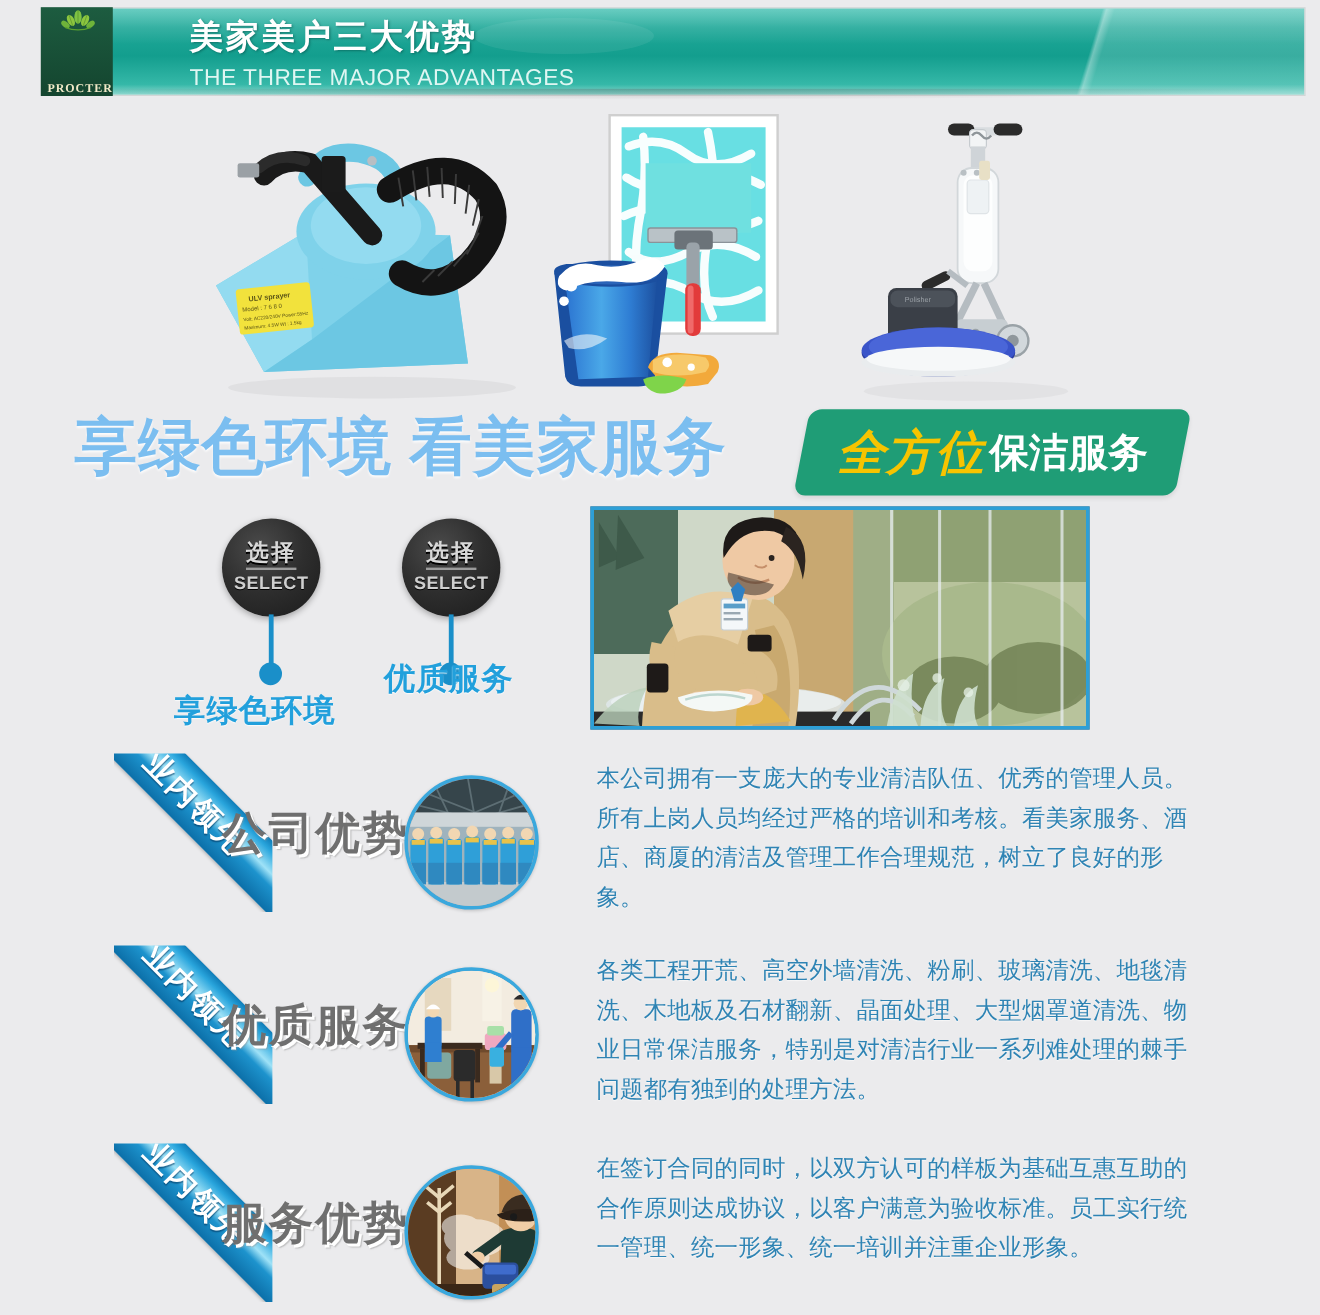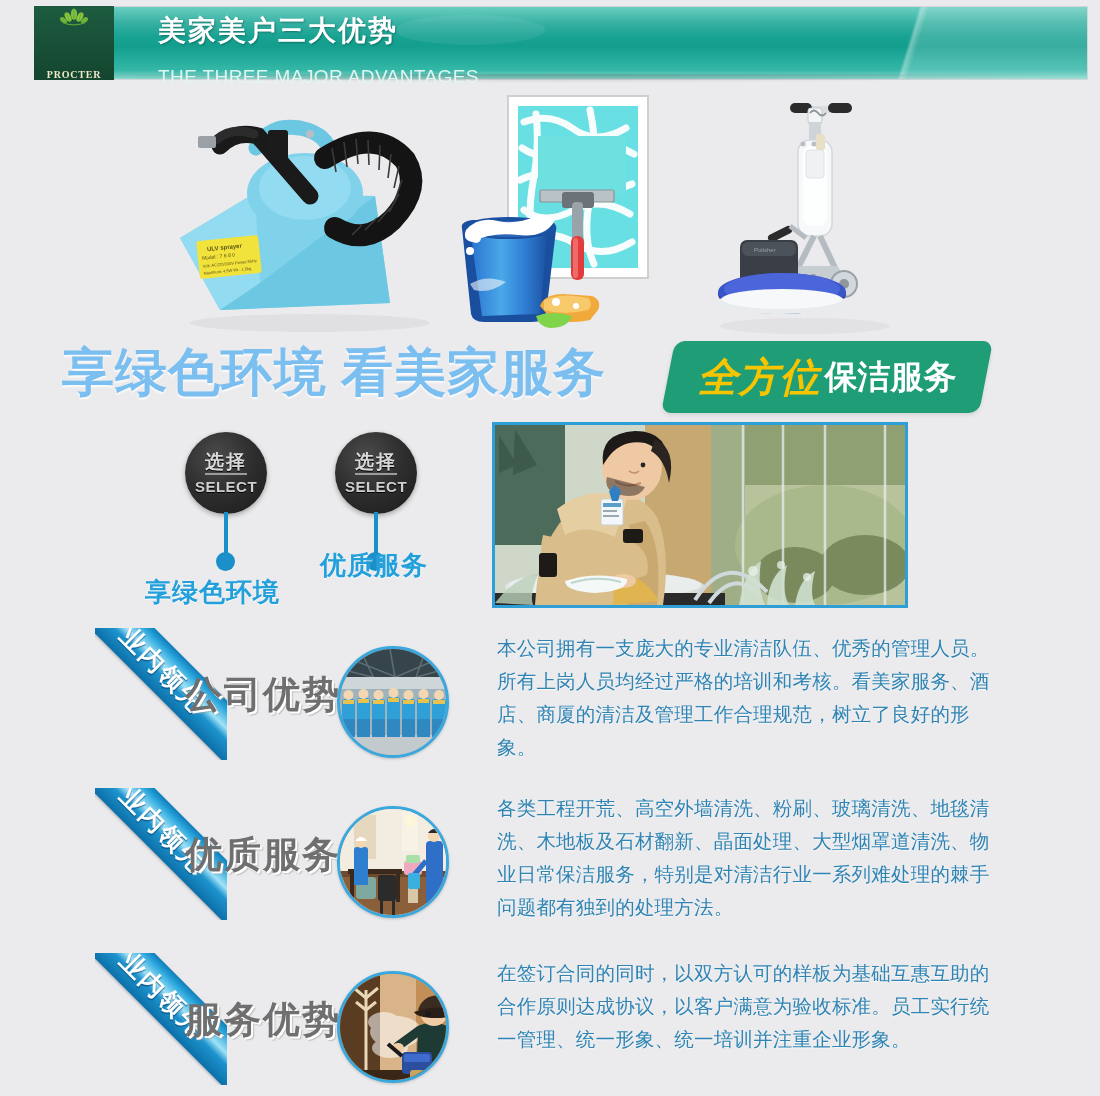--- a/index.html
+++ b/index.html
@@ -22,39 +22,39 @@
   .hdr-diag {
     position: absolute; right: 0; top: 0; width: 330px; height: 100%;
     background: linear-gradient(107deg, rgba(255,255,255,0) 0%, rgba(255,255,255,0) 46%,
                 rgba(255,255,255,.40) 47%, rgba(255,255,255,.16) 49%, rgba(255,255,255,.16) 100%);
   }
   .hdr-gloss {
     position: absolute; left: 0; top: 0; width: 100%; height: 42%;
     background: linear-gradient(180deg, rgba(255,255,255,.22), rgba(255,255,255,0));
   }
   .logo-box {
-    position: absolute; left: 0; top: 0; width: 80px; height: 100%;
+    position: absolute; left: 0; top: 0; width: 60px; height: 100%;
     background: linear-gradient(180deg,#1d5c40,#14452f);
-    display: flex; flex-direction: column; align-items: center; justify-content: center;
+    display: flex; flex-direction: column; align-items: flex-end; justify-content: center;
     z-index: 4;
     gap: 44px;
   }
   .logo-leaves { width: 58px; height: 40px; display:block; margin-top:2px; }
   .logo-text {
     color: #f0e9c8; font-size: 10px; font-weight: bold; letter-spacing: .8px;
     font-family: "Liberation Serif", serif; margin-top: -2px;
   }
   .hdr-text { position: absolute; left: 124px; top: 6px; z-index: 5; }
   .hdr-cn {
     color: #ffffff; font-size: 28px; font-weight: bold; letter-spacing: 2px;
     text-shadow: 1px 1px 2px rgba(0,60,55,.45);
     font-family: "DejaVu Sans", sans-serif;
   }
   .hdr-en {
-    color: #dff6f2; font-size: 19px; letter-spacing: .4px; margin-top: 16px;
+    color: #dff6f2; font-size: 19px; letter-spacing: .4px; margin-top: 5px;
     font-family: "Liberation Sans", sans-serif;
   }
   .hdr-shadow {
     position: absolute; left: 60px; top: 74px; width: 1000px; height: 9px;
     background: radial-gradient(ellipse at 50% 0%, rgba(80,80,80,.30), rgba(80,80,80,0) 72%);
   }
   .hdr-bubble {
     position:absolute; left: 360px; top: 8px; width: 150px; height: 30px; border-radius: 50%;
     background: rgba(255,255,255,.07); z-index: 2;
   }

